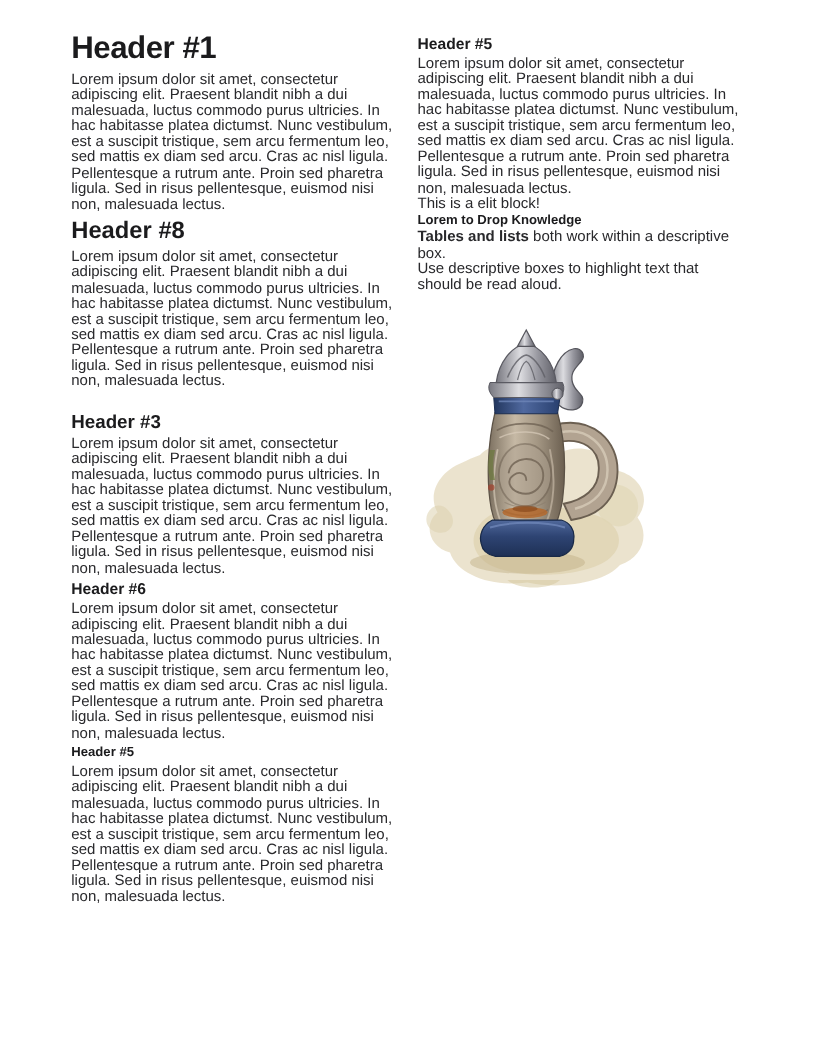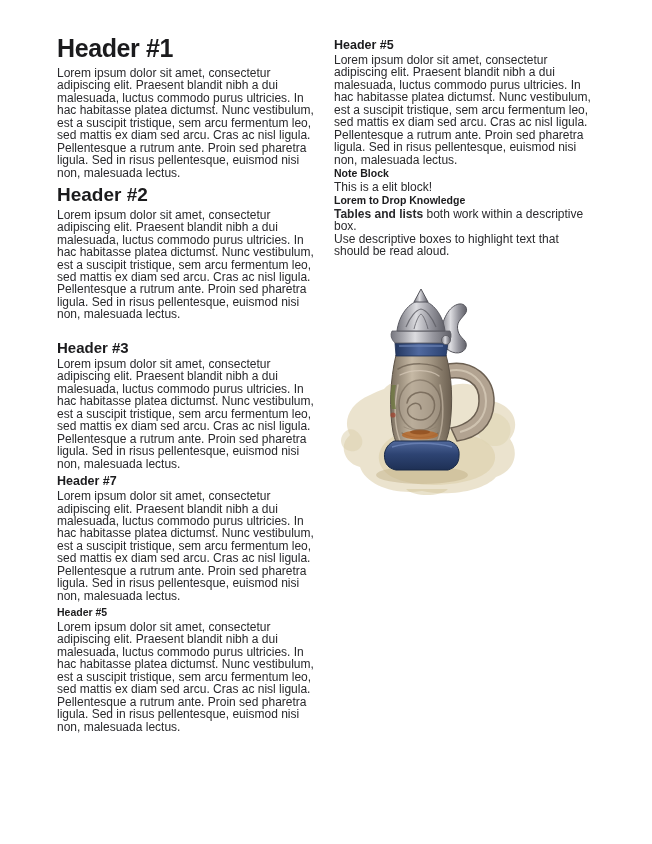--- a/index.html
+++ b/index.html
@@ -6,21 +6,21 @@
   html, body { margin: 0; padding: 0; }
   body {
     width: 652px; height: 844px;
     background: #ffffff;
     font-family: "Liberation Sans", sans-serif;
     color: #29292c;
     overflow: hidden;
   }
   .page {
     width: 652px; height: 844px;
-    padding: 34px 56px 0 57px;
+    padding: 24px 56px 0 57px;
     display: flex;
     gap: 15px;
   }
   .col { width: 262px; flex: 0 0 262px; }
   h1, h2, h3, h4, h5 { color: #1b1b1d; font-weight: 700; }
   h1 { font-size: 25px; line-height: 1.12; margin: 0 0 5px 0; letter-spacing: -0.4px; }
   h2 { font-size: 19px; line-height: 1.18; margin: 5px 0 2px 0; }
   h3 { font-size: 15px; line-height: 1.2;  margin: 18px 0 1px 0; }
   h4 { font-size: 12.5px; line-height: 1.2; margin: 4px 0 1px 0; }
   h5 { font-size: 10.5px; line-height: 1.3; margin: 4px 0 1px 0; }
@@ -29,34 +29,33 @@
   .stein-figure { margin: 27px 0 0 2px; width: 192px; height: 216px; }
 </style>
 </head>
 <body>
 
 <div class="page">
 
   <div class="col">
     <h1>Header #1</h1>
     <p>Lorem ipsum dolor sit amet, consectetur adipiscing elit. Praesent blandit nibh a dui malesuada, luctus commodo purus ultricies. In hac habitasse platea dictumst. Nunc vestibulum, est a suscipit tristique, sem arcu fermentum leo, sed mattis ex diam sed arcu. Cras ac nisl ligula. Pellentesque a rutrum ante. Proin sed pharetra ligula. Sed in risus pellentesque, euismod nisi non, malesuada lectus.</p>
-    <h2>Header #2</h2>
+    <h2>Header #8</h2>
     <p>Lorem ipsum dolor sit amet, consectetur adipiscing elit. Praesent blandit nibh a dui malesuada, luctus commodo purus ultricies. In hac habitasse platea dictumst. Nunc vestibulum, est a suscipit tristique, sem arcu fermentum leo, sed mattis ex diam sed arcu. Cras ac nisl ligula. Pellentesque a rutrum ante. Proin sed pharetra ligula. Sed in risus pellentesque, euismod nisi non, malesuada lectus.</p>
     <h3>Header #3</h3>
     <p>Lorem ipsum dolor sit amet, consectetur adipiscing elit. Praesent blandit nibh a dui malesuada, luctus commodo purus ultricies. In hac habitasse platea dictumst. Nunc vestibulum, est a suscipit tristique, sem arcu fermentum leo, sed mattis ex diam sed arcu. Cras ac nisl ligula. Pellentesque a rutrum ante. Proin sed pharetra ligula. Sed in risus pellentesque, euismod nisi non, malesuada lectus.</p>
-    <h4>Header #7</h4>
+    <h4>Header #6</h4>
     <p>Lorem ipsum dolor sit amet, consectetur adipiscing elit. Praesent blandit nibh a dui malesuada, luctus commodo purus ultricies. In hac habitasse platea dictumst. Nunc vestibulum, est a suscipit tristique, sem arcu fermentum leo, sed mattis ex diam sed arcu. Cras ac nisl ligula. Pellentesque a rutrum ante. Proin sed pharetra ligula. Sed in risus pellentesque, euismod nisi non, malesuada lectus.</p>
     <h5>Header #5</h5>
     <p>Lorem ipsum dolor sit amet, consectetur adipiscing elit. Praesent blandit nibh a dui malesuada, luctus commodo purus ultricies. In hac habitasse platea dictumst. Nunc vestibulum, est a suscipit tristique, sem arcu fermentum leo, sed mattis ex diam sed arcu. Cras ac nisl ligula. Pellentesque a rutrum ante. Proin sed pharetra ligula. Sed in risus pellentesque, euismod nisi non, malesuada lectus.</p>
   </div>
 
   <div class="col">
     <h4>Header #5</h4>
     <p>Lorem ipsum dolor sit amet, consectetur adipiscing elit. Praesent blandit nibh a dui malesuada, luctus commodo purus ultricies. In hac habitasse platea dictumst. Nunc vestibulum, est a suscipit tristique, sem arcu fermentum leo, sed mattis ex diam sed arcu. Cras ac nisl ligula. Pellentesque a rutrum ante. Proin sed pharetra ligula. Sed in risus pellentesque, euismod nisi non, malesuada lectus.</p>
-    <div class="mini-label">Note Block</div>
     <p>This is a elit block!</p>
     <div class="mini-label">Lorem to Drop Knowledge</div>
     <p><strong>Tables and lists</strong><span> both work within a descriptive box.</span></p>
     <p>Use descriptive boxes to highlight text that should be read aloud.</p>
 
     <div class="stein-figure">
       <svg width="192" height="216" viewBox="0 0 192 216" xmlns="http://www.w3.org/2000/svg">
         <defs>
           <linearGradient id="pewter" x1="0" y1="0" x2="1" y2="0">
             <stop offset="0" stop-color="#77777f"></stop>

